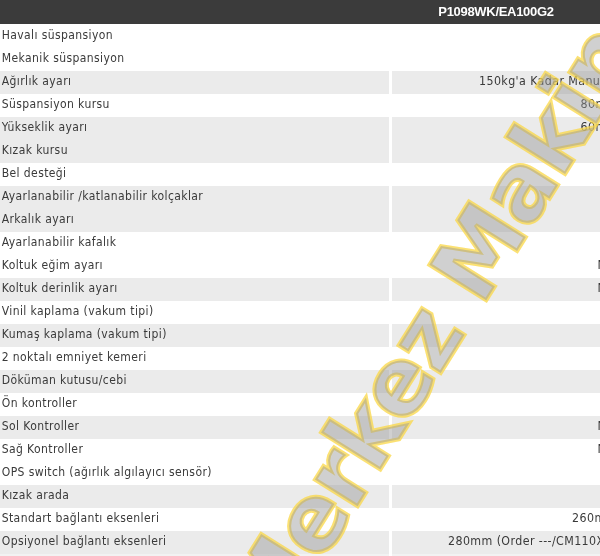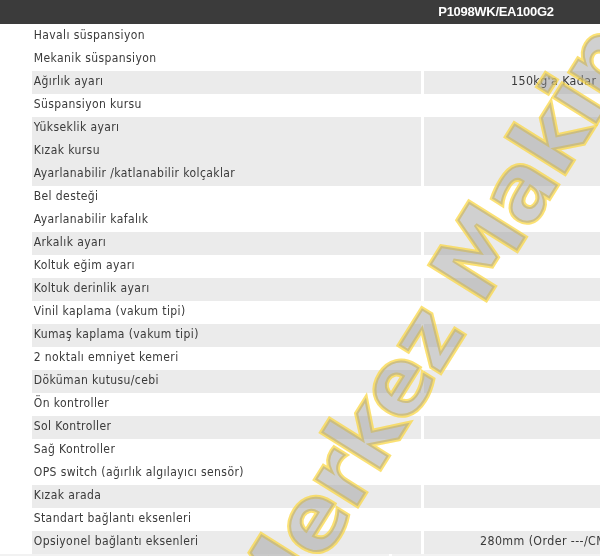--- a/index.html
+++ b/index.html
@@ -13,21 +13,21 @@
     position: absolute; left: 0; top: 0; width: 600px; height: 24px;
     background: #3b3b3b;
   }
   .header .model {
     position: absolute; left: 392px; width: 208px; top: 0; height: 24px;
     line-height: 24px; text-align: center;
     color: #ffffff; font-weight: bold; font-size: 13px;
     font-family: Liberation Sans, sans-serif; letter-spacing: -0.3px;
   }
   .table { position: absolute; left: 0; top: 25px; width: 600px; }
-  .row { position: relative; height: 23px; margin-left: 32px; }
+  .row { position: relative; height: 23px; }
   .row .label, .row .value {
     position: absolute; top: 0; height: 18.9px; line-height: 19px;
     font-size: 12.6px; white-space: nowrap; letter-spacing: 0.45px;
     font-family: "DejaVu Sans", sans-serif; transform-origin: left center;
   }
   .row .label { left: 0; width: 389px; padding-left: 2px; box-sizing: border-box; transform: scaleX(0.86); width: 452px; }
   .row .value { left: 412px; width: 208px; text-align: right; }
   .row.alt .bg-l { position: absolute; left: 0; top: 0; width: 389px; height: 100%; background: #ebebeb; }
   .row.alt .bg-r { position: absolute; left: 392px; top: 0; width: 208px; height: 100%; background: #ebebeb; }
   .value .txt { display: inline-block; transform: scaleX(0.88); }
@@ -91,39 +91,39 @@
       <div class="bg-l"></div>
       <div class="bg-r"></div>
       <div class="label">Yükseklik ayarı</div>
       <div class="value"><span class="txt">60mm</span></div>
     </div>
     <div class="row alt">
       <div class="bg-l"></div>
       <div class="bg-r"></div>
       <div class="label">Kızak kursu</div>
     </div>
+    <div class="row">
+      <div class="label">Bel desteği</div>
+      <div class="value"><span class="sym-tri"></span></div>
+    </div>
     <div class="row alt">
       <div class="bg-l"></div>
       <div class="bg-r"></div>
       <div class="label">Ayarlanabilir /katlanabilir kolçaklar</div>
-      <div class="value"><span class="sym-tri"></span></div>
-    </div>
-    <div class="row">
-      <div class="label">Bel desteği</div>
-      <div class="value"><span class="sym-tri"></span></div>
-    </div>
-    <div class="row">
-      <div class="label">Ayarlanabilir kafalık</div>
       <div class="value"><span class="sym-tri"></span></div>
     </div>
     <div class="row alt">
       <div class="bg-l"></div>
       <div class="bg-r"></div>
       <div class="label">Arkalık ayarı</div>
       <div class="value"><span class="sym-dot"></span></div>
+    </div>
+    <div class="row">
+      <div class="label">Ayarlanabilir kafalık</div>
+      <div class="value"><span class="sym-tri"></span></div>
     </div>
     <div class="row">
       <div class="label">Koltuk eğim ayarı</div>
       <div class="value"><span class="txt">N/A</span></div>
     </div>
     <div class="row alt">
       <div class="bg-l"></div>
       <div class="bg-r"></div>
       <div class="label">Koltuk derinlik ayarı</div>
       <div class="value"><span class="txt">N/A</span></div>

